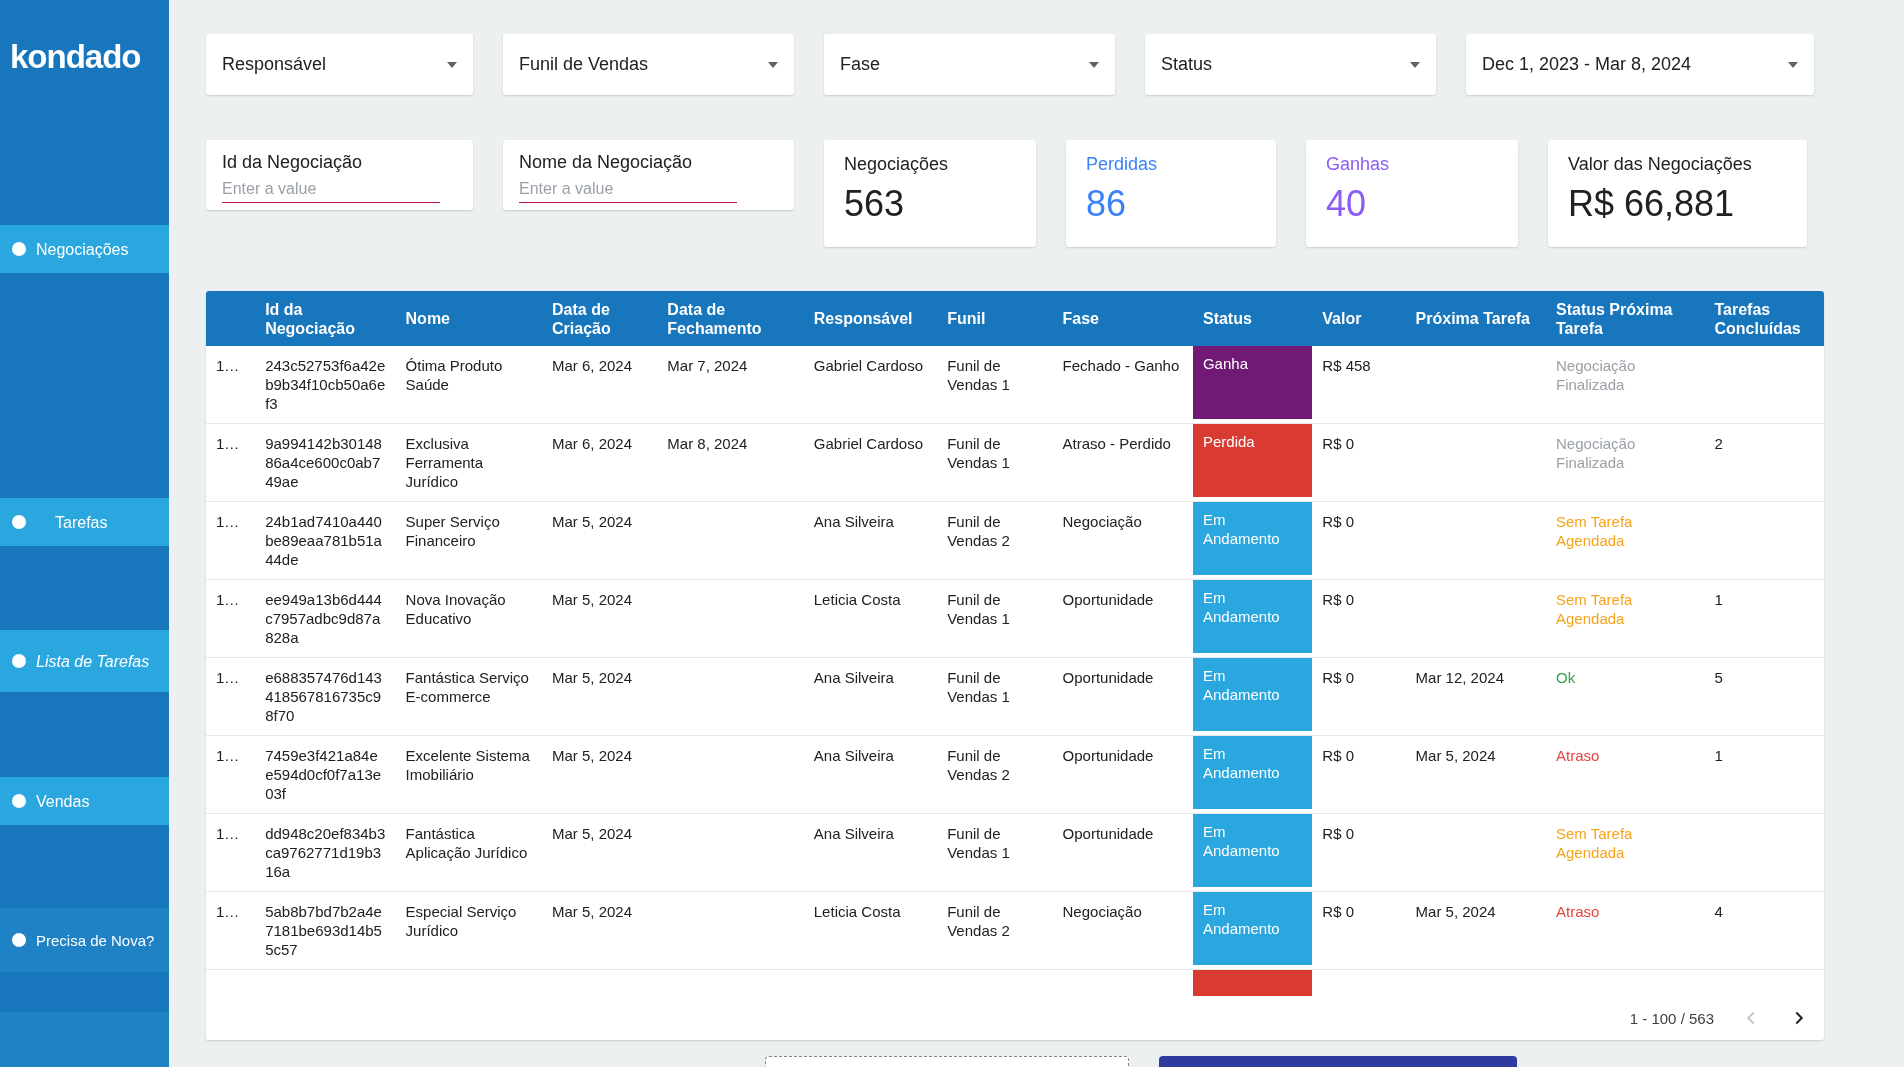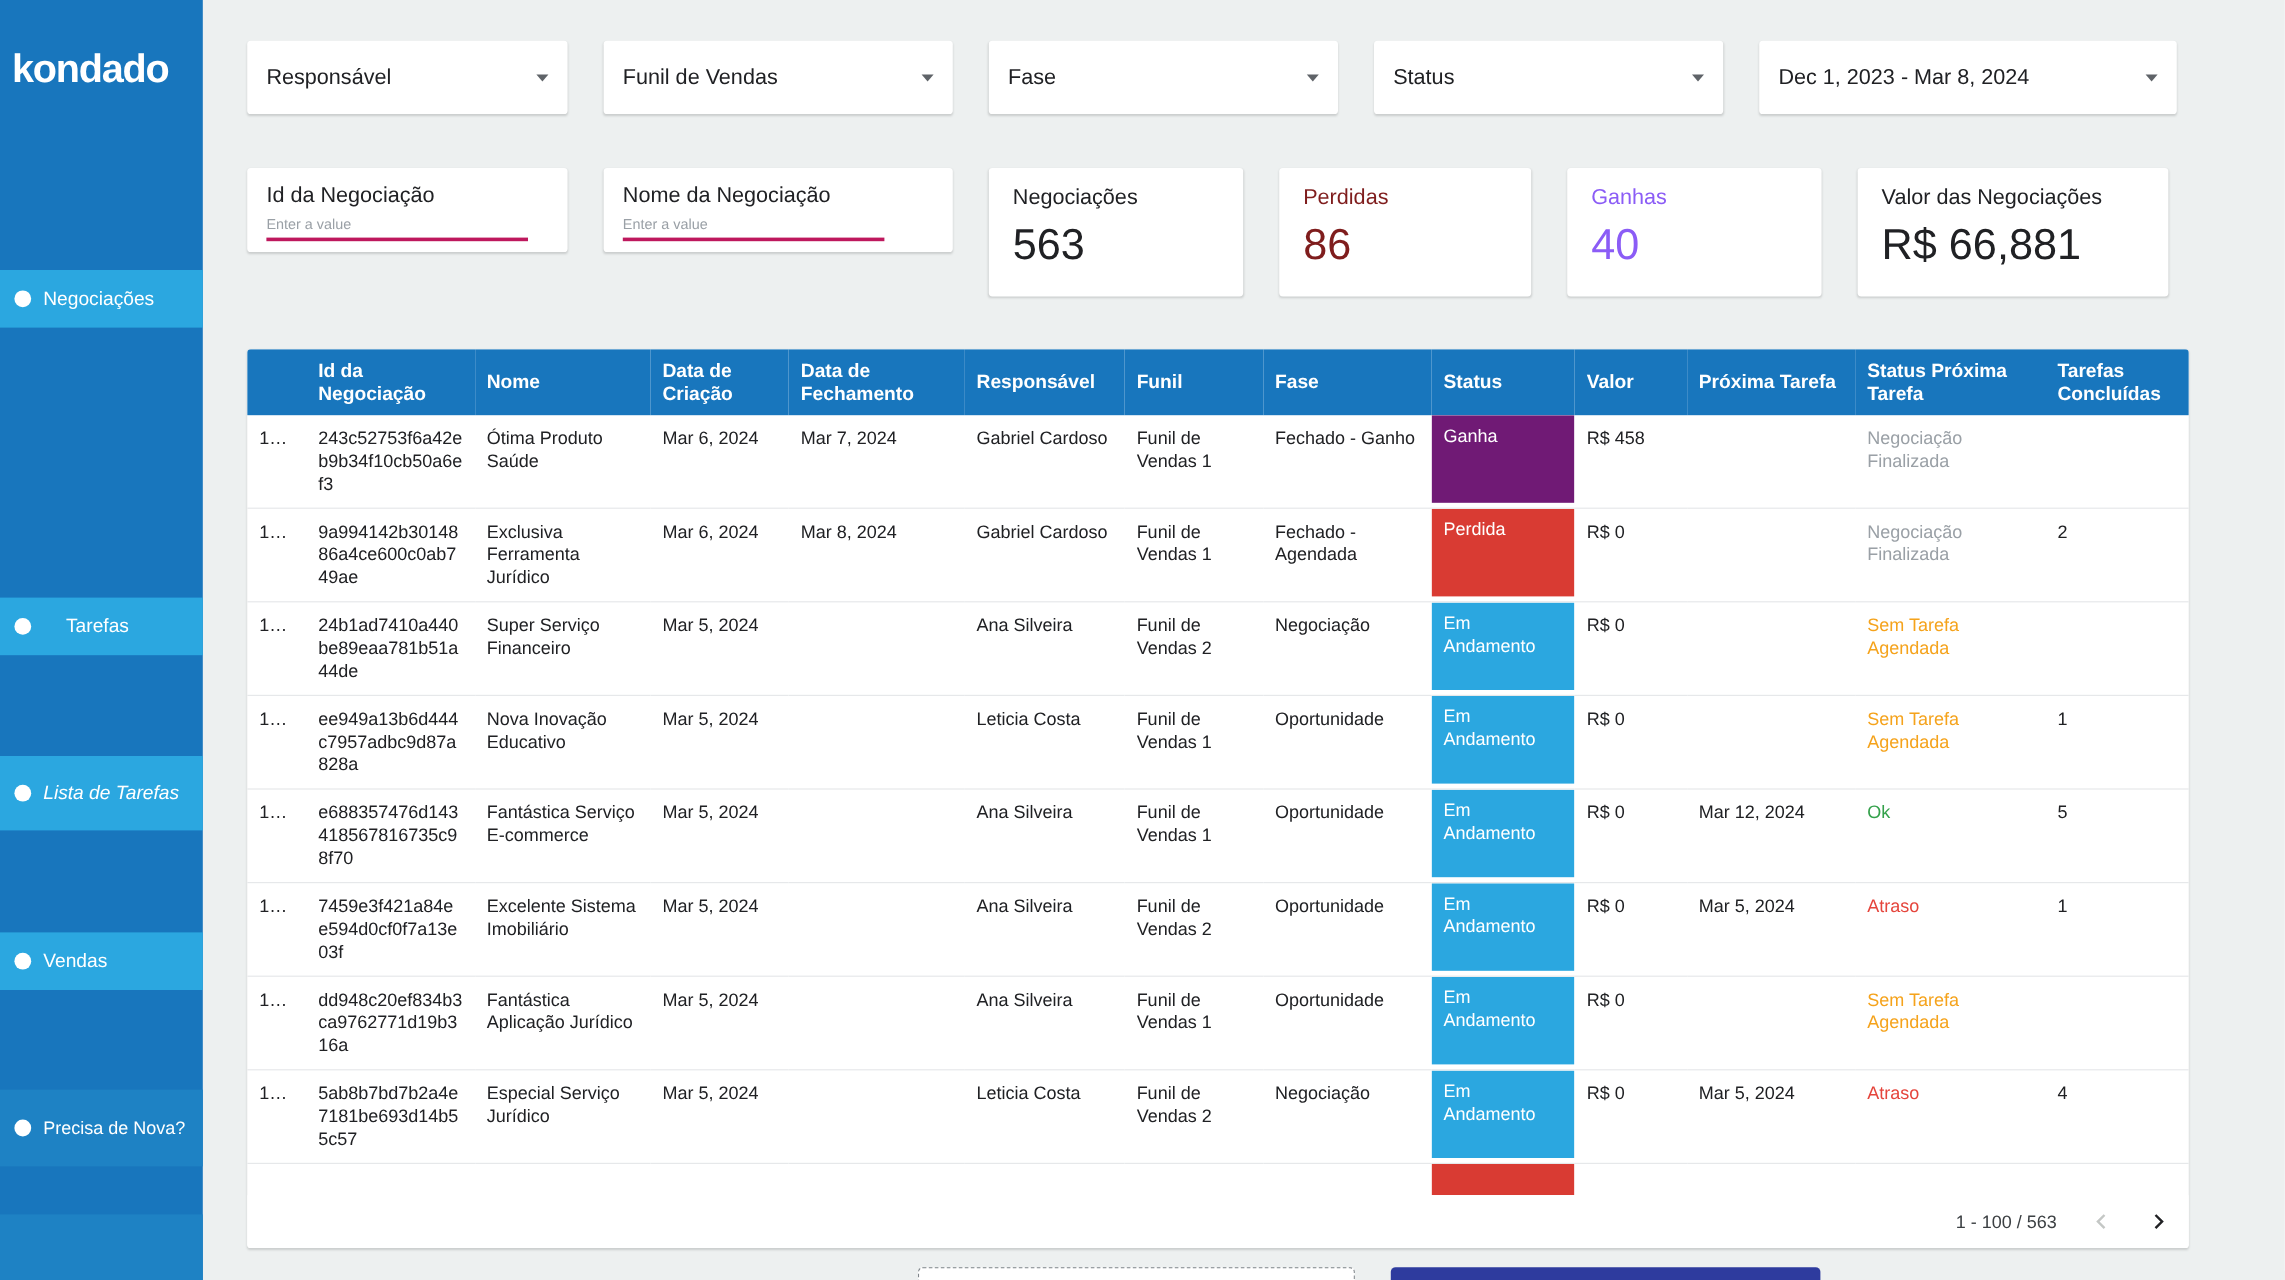--- a/index.html
+++ b/index.html
@@ -35,30 +35,30 @@
     font-size:18px; color:#202124; cursor:pointer;
   }
   .f-0 { width:267px; } .f-1, .f-2, .f-3 { width:291px; } .f-date { width:348px; }
   .caret { margin-left:auto; width:0; height:0; border-left:5px solid transparent; border-right:5px solid transparent; border-top:6px solid #5F6368; }
 
   .second-row { display:flex; gap:30px; margin-top:45px; align-items:flex-start; }
   .input-card { padding:12px 16px; height:70px; }
   .input-card.w1 { width:267px; } .input-card.w2 { width:291px; }
   .input-label { font-size:18px; color:#202124; }
   .input-card input {
-    border:none; border-bottom:3px solid #be185d; outline:none; background:transparent;
-    font-size:12px; color:#202124; width:218px; padding:2px 0 4px; margin-top:5px; font-family:inherit;
+    border:none; border-bottom:1px solid #be185d; outline:none; background:transparent;
+    font-size:16px; color:#202124; width:218px; padding:2px 0 4px; margin-top:5px; font-family:inherit;
   }
   .input-card input::placeholder { color:#9AA0A6; }
 
   .scorecard { padding:14px 20px; height:107px; }
   .sc-0 { width:212px; } .sc-1 { width:210px; } .sc-2 { width:212px; } .sc-3 { width:259px; }
   .sc-label { font-size:18px; color:#202124; }
   .sc-value { font-size:36px; color:#202124; margin-top:8px; }
-  .sc-red .sc-label, .sc-red .sc-value { color:#7f1d1d; }
+  .sc-red .sc-label, .sc-red .sc-value { color:#3b82f6; }
   .sc-green .sc-label, .sc-green .sc-value { color:#8b5cf6; }
 
   
   .table-card { margin-top:44px; width:1618px; overflow:hidden; }
   table { width:1618px; border-collapse:collapse; table-layout:fixed; }
   thead th {
     background:#1876BD; color:#fff; font-size:16px; font-weight:bold; text-align:left;
     padding:8px 10px; line-height:19px; vertical-align:middle; height:55px; cursor:pointer;
   }
   tbody td {
@@ -226,21 +226,21 @@
               <td></td>
             </tr>
             <tr>
               <td class="c-num">1…</td>
               <td class="c-id">9a994142b3014886a4ce600c0ab749ae</td>
               <td>Exclusiva Ferramenta Jurídico</td>
               <td>Mar 6, 2024</td>
               <td>Mar 8, 2024</td>
               <td>Gabriel Cardoso</td>
               <td>Funil de Vendas 1</td>
-              <td>Fechado - Agendada</td>
+              <td>Atraso - Perdido</td>
               <td class="c-status">
                 <div class="status-block" style="background: rgb(217, 59, 51);">Perdida</div>
               </td>
               <td>R$ 0</td>
               <td></td>
               <td><span style="color: rgb(154, 160, 166);">Negociação Finalizada</span></td>
               <td>2</td>
             </tr>
             <tr>
               <td class="c-num">1…</td>

